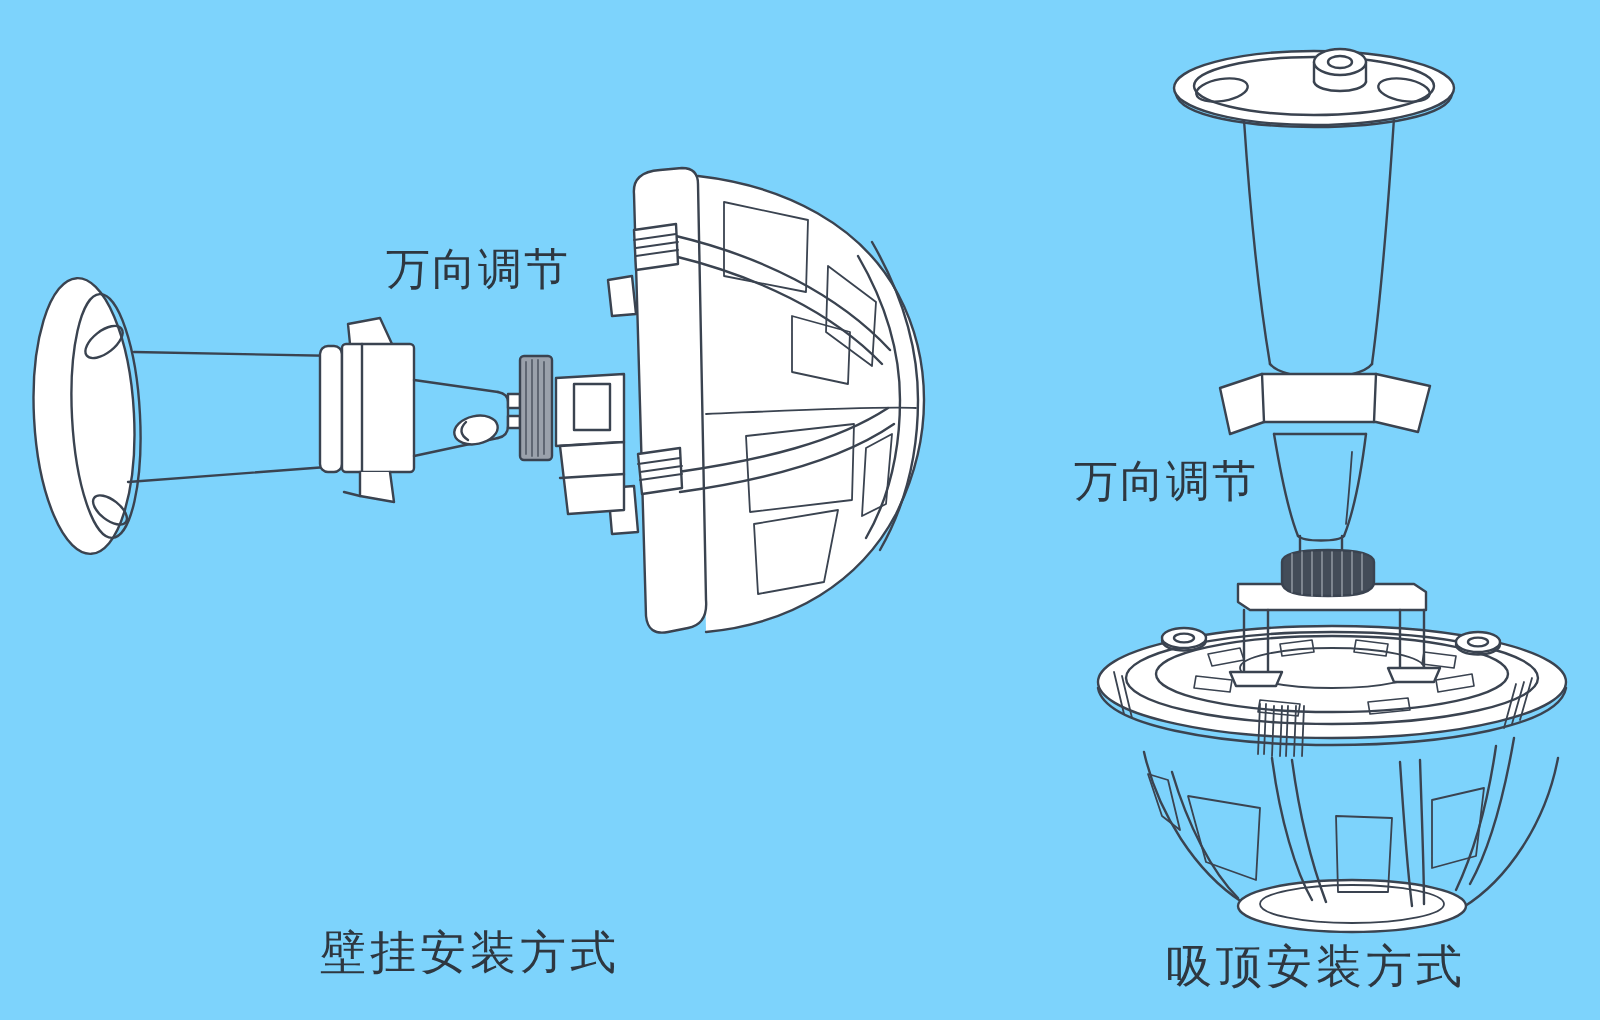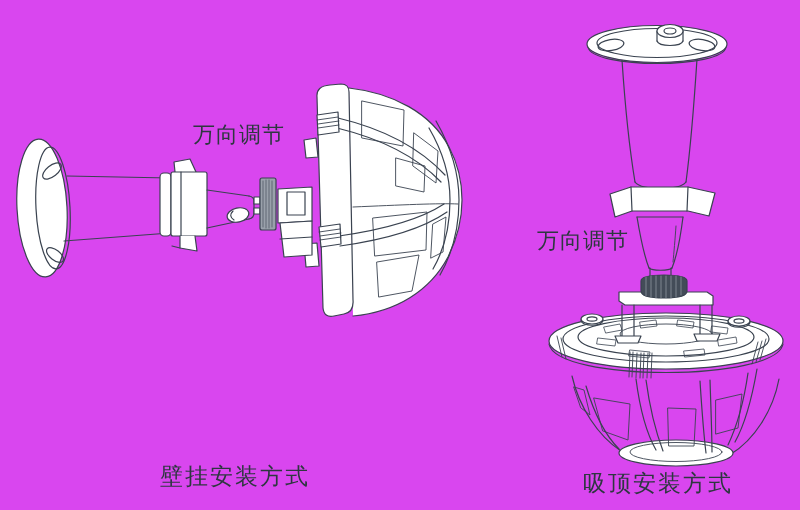--- a/index.html
+++ b/index.html
@@ -1,17 +1,17 @@
 <!DOCTYPE html>
 <html><head>
 <meta charset="utf-8">
 <style>
   html,body{margin:0;padding:0;background:#ffffff;}
   #canvas{
-    position:relative;width:800px;height:510px;background:#d946ef;
+    position:relative;width:800px;height:510px;background:#7dd3fc;
     overflow:hidden;font-family:"DejaVu Sans","Liberation Sans",sans-serif;
   }
   #canvas svg{position:absolute;left:0;top:0;width:800px;height:510px;}
   .label,.caption{
     position:absolute;color:#2e3740;white-space:nowrap;
     font-family:"DejaVu Serif","DejaVu Sans",serif;
   }
   .label{font-size:22px;letter-spacing:1px;}
   .caption{font-size:23px;letter-spacing:2px;}
   #lbl-left{left:193px;top:120px;}

